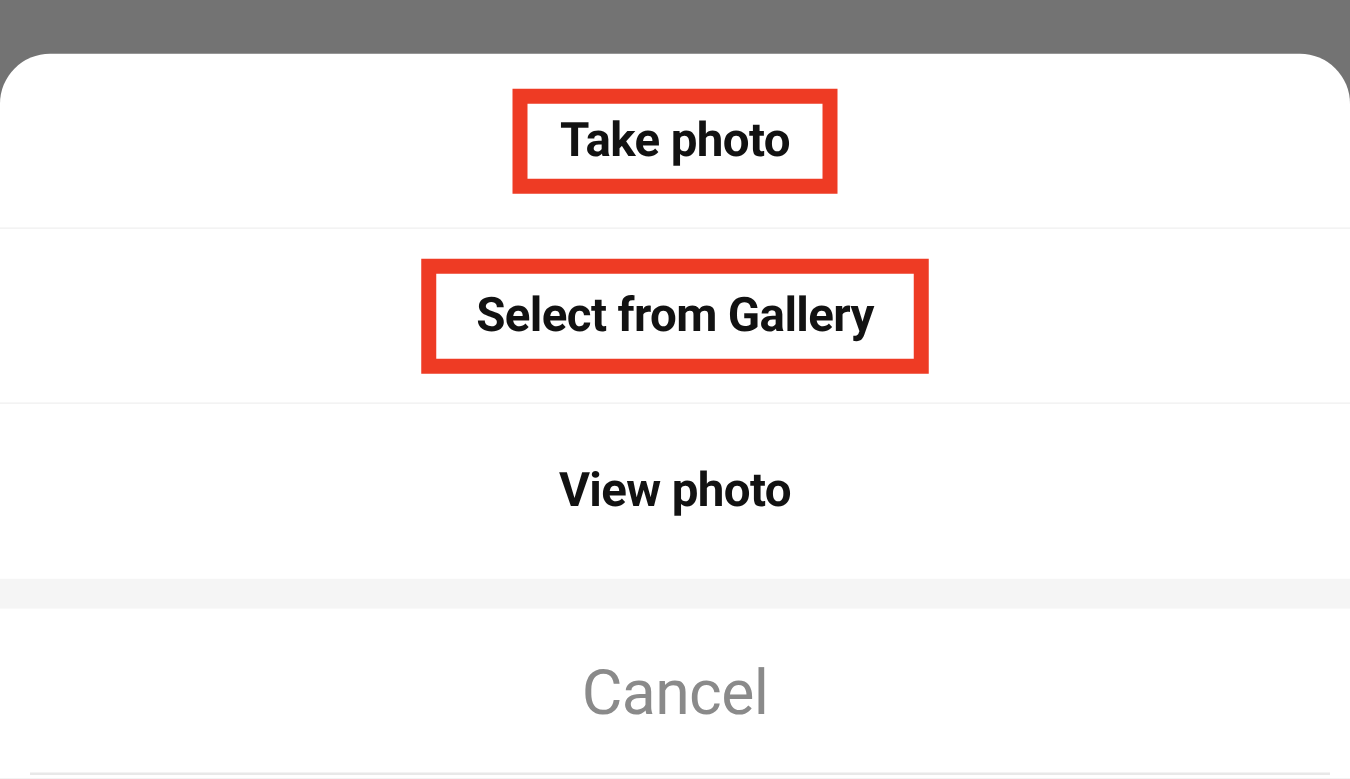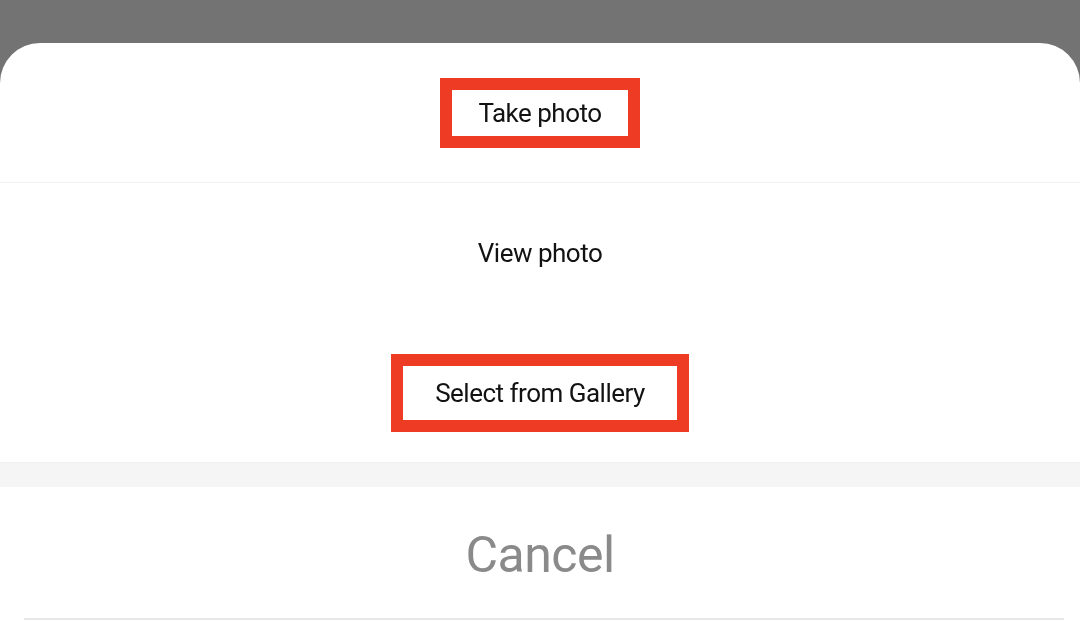--- a/index.html
+++ b/index.html
@@ -25,22 +25,22 @@
       display: flex;
       align-items: center;
       justify-content: center;
       border-bottom: 1px solid #f0f0f0;
       cursor: pointer;
     }
     .option-row.view-photo {
       border-bottom: none;
     }
     .option-label {
-      font-size: 26px;
-      font-weight: 400;
+      font-size: 38px;
+      font-weight: 700;
       color: #121212;
       letter-spacing: -0.5px;
     }
     .highlight {
       border: 12px solid #ee3b24;
       padding: 6px 20px;
       display: inline-block;
     }
     .highlight-take {
       padding: 8px 26px;
@@ -83,28 +83,28 @@
 <div class="backdrop"></div>
 
 <div class="sheet">
 
   <div class="option-row">
     <span class="highlight highlight-take">
       <span class="option-label">Take photo</span>
     </span>
   </div>
 
-  <div class="option-row view-photo">
-    <span class="option-label">View photo</span>
-  </div>
-
   <div class="option-row">
     <span class="highlight highlight-gallery">
       <span class="option-label">Select from Gallery</span>
     </span>
+  </div>
+
+  <div class="option-row view-photo">
+    <span class="option-label">View photo</span>
   </div>
 
   <div class="gap-strip"></div>
 
   <div class="cancel-row">
     <span class="cancel-label">Cancel</span>
   </div>
 
   <div class="bottom-line"></div>
 </div>

